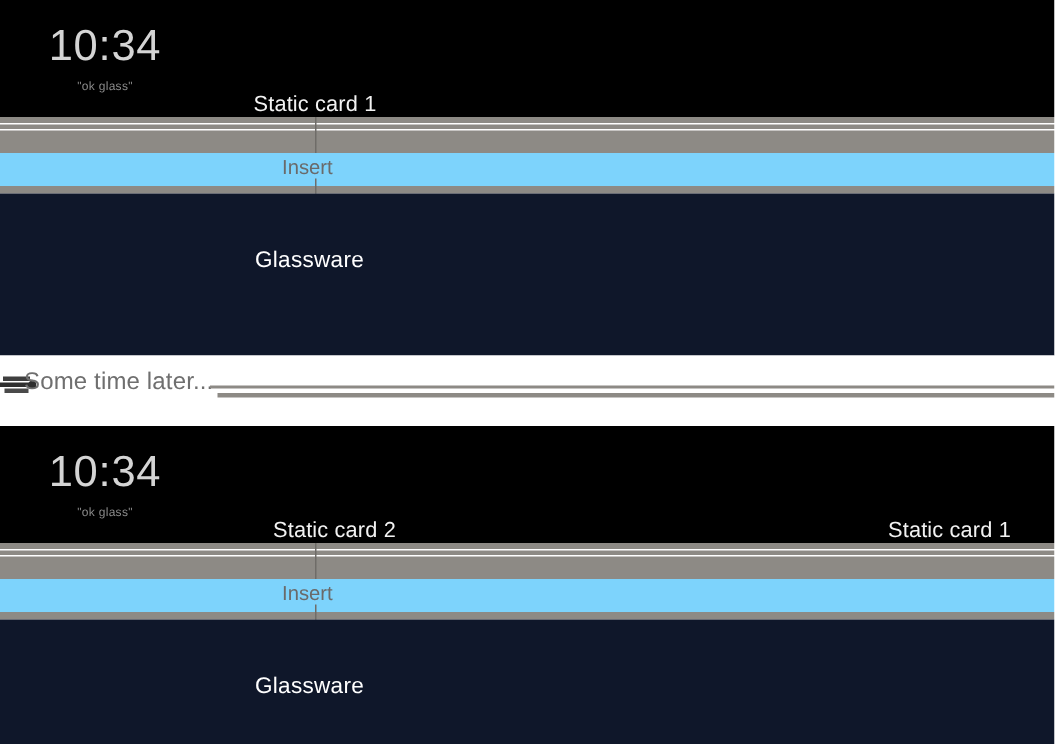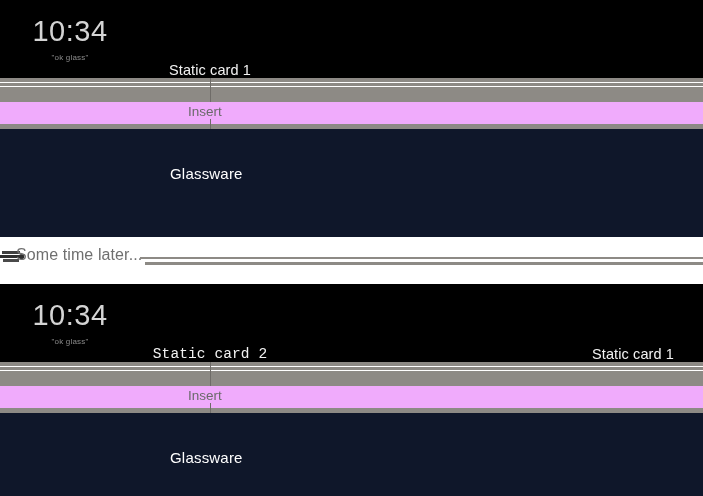--- a/index.html
+++ b/index.html
@@ -85,21 +85,21 @@
     background: #8d8a85;
   }
   .rail-tick {
     position: absolute;
     width: 1px;
     background: #6f6c68;
   }
 
   
   .insert-band {
-    background: #f0abfc;
+    background: #7dd3fc;
   }
   .insert-label {
     position: absolute;
     font-size: 13.5px;
     color: #6a6a6a;
     white-space: nowrap;
   }
 
   
   .glassware-band {
@@ -197,21 +197,21 @@
     <div class="later-rule" style="left:145px; top:25px; width:558px; height:3px;"></div>
   </div>
 
   <div class="band cards-strip" style="top:284px; height:78px;">
 
     <div class="clock-card">
       <div class="clock-time">10:34</div>
       <div class="clock-hint">"ok glass"</div>
     </div>
 
-    <div class="card-cell" style="left:140px; width:140px;font-family:Liberation Mono, monospace;">
+    <div class="card-cell" style="left:153px; width:140px;">
       <span class="card-label">Static card 2</span>
     </div>
 
     <div class="card-cell" style="left:563px; width:140px;">
       <span class="card-label">Static card 1</span>
     </div>
   </div>
 
   <div class="rail" style="left:0px; top:362px; width:703px; height:4px;"></div>
   <div class="seam" style="left:0px; top:366px; width:703px;"></div>

